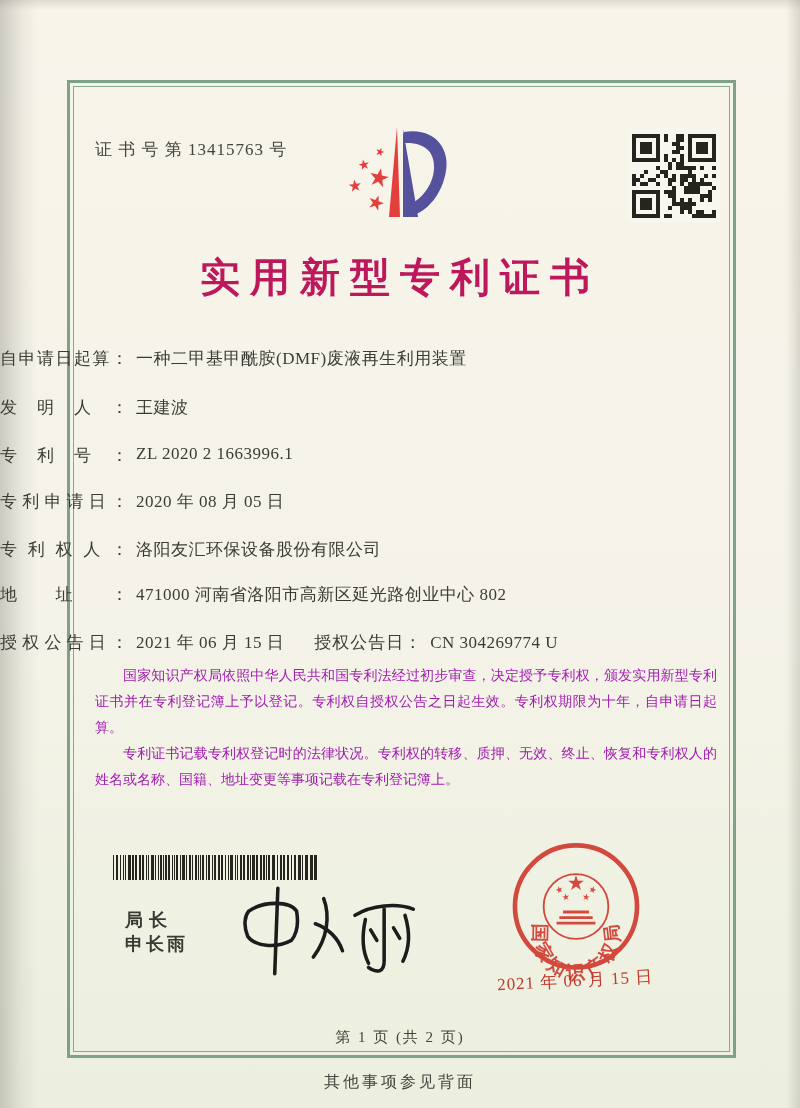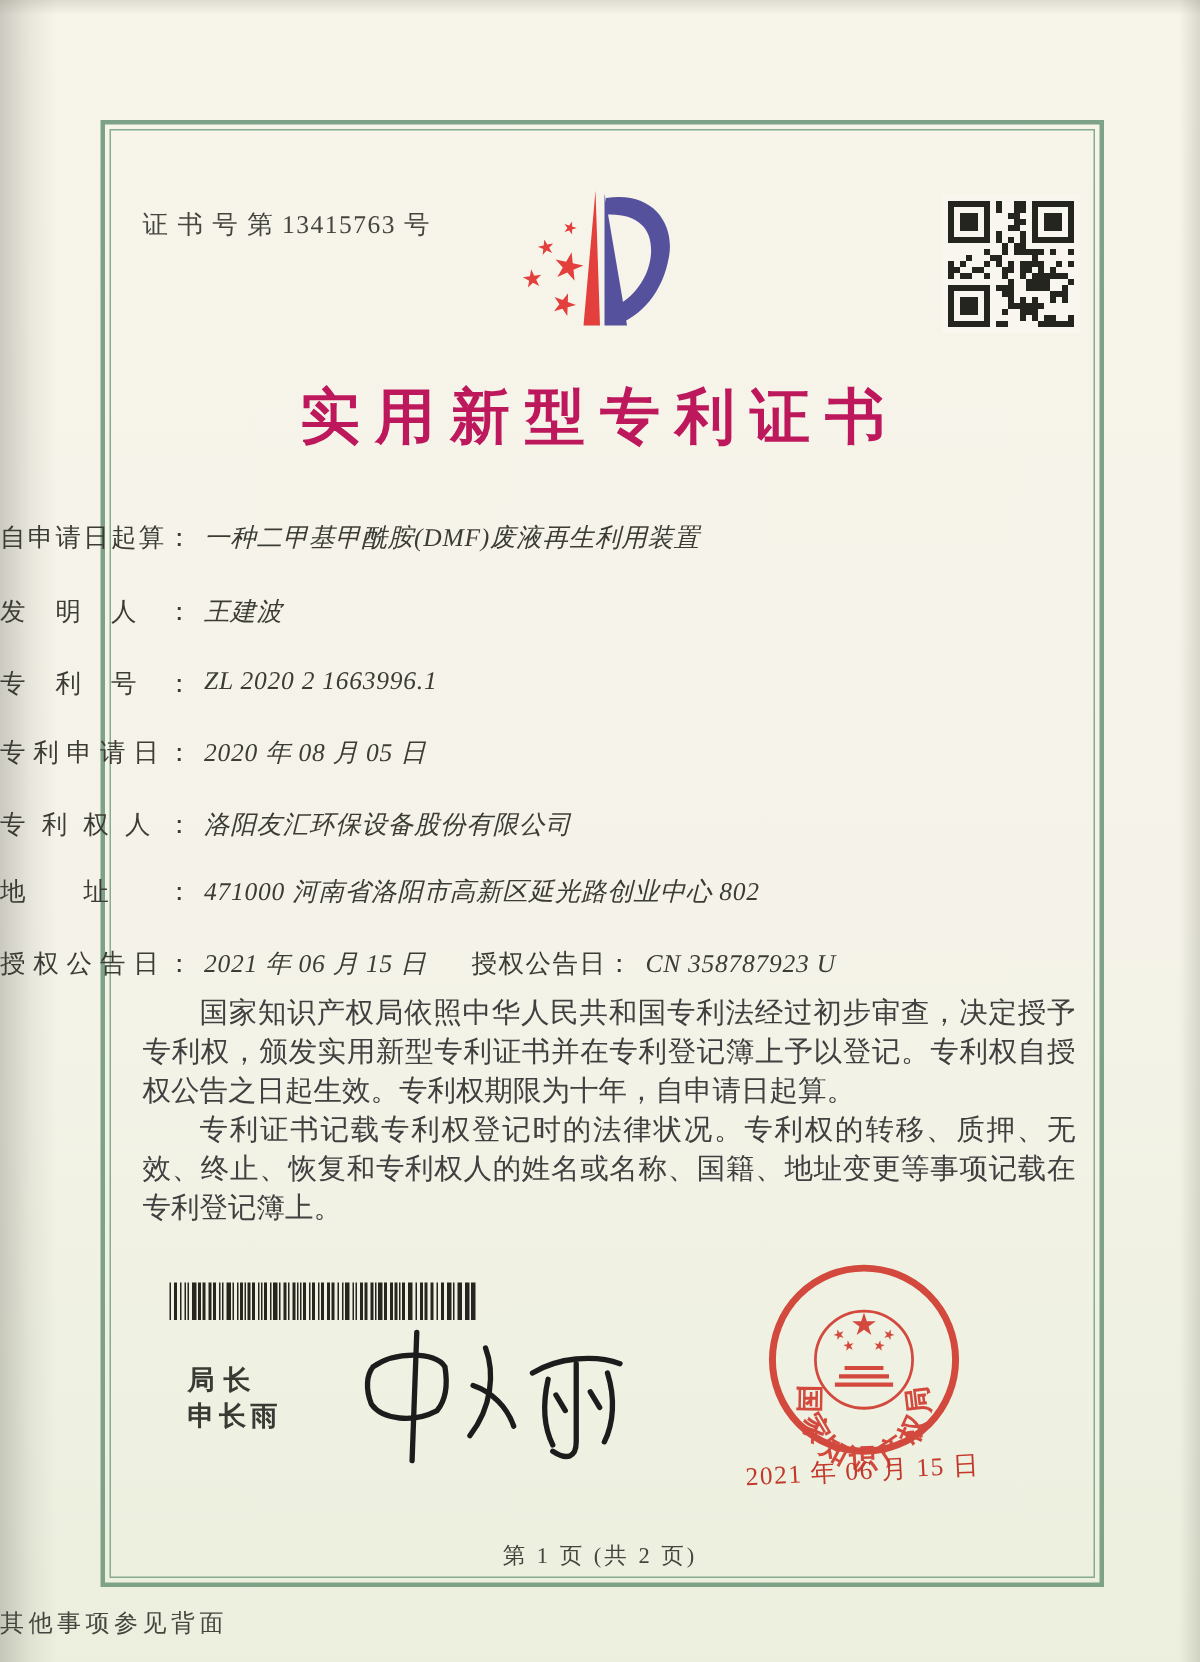--- a/index.html
+++ b/index.html
@@ -23,47 +23,47 @@
   .frame-inner{position:absolute;inset:3px;border:1px solid #86ab8d;}
 
   .cert-no{position:absolute;left:95px;top:138px;font-size:17px;letter-spacing:1px;color:#454540;}
 
   .logo{position:absolute;left:333px;top:116px;width:150px;height:120px;}
 
   .title{position:absolute;left:0;top:250px;width:800px;text-align:center;
     font-size:40px;font-weight:600;letter-spacing:10px;color:#be185d;}
   .frow{position:absolute;left:0;white-space:nowrap;font-size:17px;color:#3c3c36;}
   .flabel{display:inline-block;width:128px;text-align:justify;text-align-last:justify;vertical-align:top;}
-  .fvalue{margin-left:8px;letter-spacing:.5px;font-style:italic;}
+  .fvalue{margin-left:8px;letter-spacing:.5px;}
   .flabel2{margin-left:30px;letter-spacing:1px;}
   .r0{top:347px}.r1{top:396px}.r2{top:444px}.r3{top:490px}.r4{top:538px}.r5{top:583px}.r6{top:631px}
 
-  .paras{position:absolute;left:95px;top:663px;width:622px;font-size:19px;
-    line-height:26px;text-align:justify;color:#404040;}
+  .paras{position:absolute;left:95px;top:663px;width:622px;font-size:14px;
+    line-height:26px;text-align:justify;color:#a21caf;}
   .paras p{text-indent:2em;}
 
   .barcode{position:absolute;left:113px;top:855px;width:208px;height:25px;font-size:0;}
   .barcode i{display:inline-block;height:100%;background:#26261f;}
 
   .director{position:absolute;left:125px;top:908px;font-size:18px;color:#3a3a34;font-weight:bold;}
   .director .dt{letter-spacing:6px;}
   .director .dn{margin-top:0;letter-spacing:3px;}
 
   .signature{position:absolute;left:232px;top:884px;width:198px;height:94px;}
 
   .seal{position:absolute;left:492px;top:838px;width:168px;height:148px;opacity:.9;}
   .seal-date{position:absolute;left:497px;top:969px;width:160px;font-size:17px;color:#c2392c;
     letter-spacing:1px;transform:rotate(-3deg);white-space:nowrap;}
 
   .qr{position:absolute;left:628px;top:130px;width:92px;height:92px;background:#f8f6ee;padding:4px;}
   .qr svg{width:84px;height:84px;display:block;fill:#25251f;}
 
   .page-no{position:absolute;left:0;top:1028px;width:800px;text-align:center;
     font-size:15px;color:#45453f;letter-spacing:2px;}
-  .back-note{position:absolute;left:0;top:1072px;width:800px;text-align:left;
+  .back-note{position:absolute;left:0;top:1072px;width:800px;text-align:center;
     font-size:16px;color:#45453f;letter-spacing:3px;}
 </style>
 </head>
 <body>
 
 <div class="shade-left"></div>
 <div class="shade-right"></div>
 <div class="shade-top"></div>
 
 <div class="frame-outer">
@@ -321,21 +321,21 @@
 <div class="frow r3">
   <span class="flabel">专利申请日：</span><span class="fvalue">2020 年 08 月 05 日</span>
 </div>
 <div class="frow r4">
   <span class="flabel">专利权人：</span><span class="fvalue">洛阳友汇环保设备股份有限公司</span>
 </div>
 <div class="frow r5">
   <span class="flabel">地址：</span><span class="fvalue">471000 河南省洛阳市高新区延光路创业中心 802</span>
 </div>
 <div class="frow r6">
-  <span class="flabel">授权公告日：</span><span class="fvalue">2021 年 06 月 15 日</span><span class="flabel2">授权公告日：</span><span class="fvalue">CN 358787923 U</span>
+  <span class="flabel">授权公告日：</span><span class="fvalue">2021 年 06 月 15 日</span><span class="flabel2">授权公告日：</span><span class="fvalue">CN 304269774 U</span>
 </div>
 
 <div class="paras">
   <p>国家知识产权局依照中华人民共和国专利法经过初步审查，决定授予专利权，颁发实用新型专利证书并在专利登记簿上予以登记。专利权自授权公告之日起生效。专利权期限为十年，自申请日起算。</p>
   <p>专利证书记载专利权登记时的法律状况。专利权的转移、质押、无效、终止、恢复和专利权人的姓名或名称、国籍、地址变更等事项记载在专利登记簿上。</p>
 </div>
 
 <div class="barcode"><i style="width:1px;margin-right:2px"></i><i style="width:2px;margin-right:2px"></i><i style="width:1px;margin-right:2px"></i><i style="width:1px;margin-right:1px"></i><i style="width:1px;margin-right:2px"></i><i style="width:3px;margin-right:1px"></i><i style="width:2px;margin-right:1px"></i><i style="width:2px;margin-right:2px"></i><i style="width:2px;margin-right:1px"></i><i style="width:2px;margin-right:2px"></i><i style="width:1px;margin-right:1px"></i><i style="width:1px;margin-right:2px"></i><i style="width:3px;margin-right:1px"></i><i style="width:1px;margin-right:2px"></i><i style="width:1px;margin-right:1px"></i><i style="width:2px;margin-right:1px"></i><i style="width:1px;margin-right:1px"></i><i style="width:2px;margin-right:1px"></i><i style="width:2px;margin-right:2px"></i><i style="width:1px;margin-right:1px"></i><i style="width:1px;margin-right:1px"></i><i style="width:2px;margin-right:2px"></i><i style="width:1px;margin-right:1px"></i><i style="width:3px;margin-right:1px"></i><i style="width:1px;margin-right:2px"></i><i style="width:2px;margin-right:1px"></i><i style="width:1px;margin-right:2px"></i><i style="width:2px;margin-right:1px"></i><i style="width:1px;margin-right:1px"></i><i style="width:1px;margin-right:1px"></i><i style="width:2px;margin-right:2px"></i><i style="width:1px;margin-right:1px"></i><i style="width:2px;margin-right:2px"></i><i style="width:1px;margin-right:1px"></i><i style="width:2px;margin-right:2px"></i><i style="width:2px;margin-right:1px"></i><i style="width:2px;margin-right:2px"></i><i style="width:1px;margin-right:2px"></i><i style="width:1px;margin-right:1px"></i><i style="width:3px;margin-right:2px"></i><i style="width:1px;margin-right:1px"></i><i style="width:1px;margin-right:2px"></i><i style="width:2px;margin-right:1px"></i><i style="width:2px;margin-right:2px"></i><i style="width:2px;margin-right:1px"></i><i style="width:1px;margin-right:1px"></i><i style="width:3px;margin-right:1px"></i><i style="width:2px;margin-right:2px"></i><i style="width:2px;margin-right:1px"></i><i style="width:2px;margin-right:1px"></i><i style="width:1px;margin-right:1px"></i><i style="width:2px;margin-right:2px"></i><i style="width:3px;margin-right:2px"></i><i style="width:1px;margin-right:2px"></i><i style="width:2px;margin-right:1px"></i><i style="width:2px;margin-right:2px"></i><i style="width:2px;margin-right:2px"></i><i style="width:1px;margin-right:2px"></i><i style="width:2px;margin-right:2px"></i><i style="width:3px;margin-right:1px"></i><i style="width:1px;margin-right:2px"></i><i style="width:3px;margin-right:2px"></i><i style="width:3px;margin-right:1px"></i><i style="width:3px;margin-right:1px"></i></div>
 
 <div class="director">

